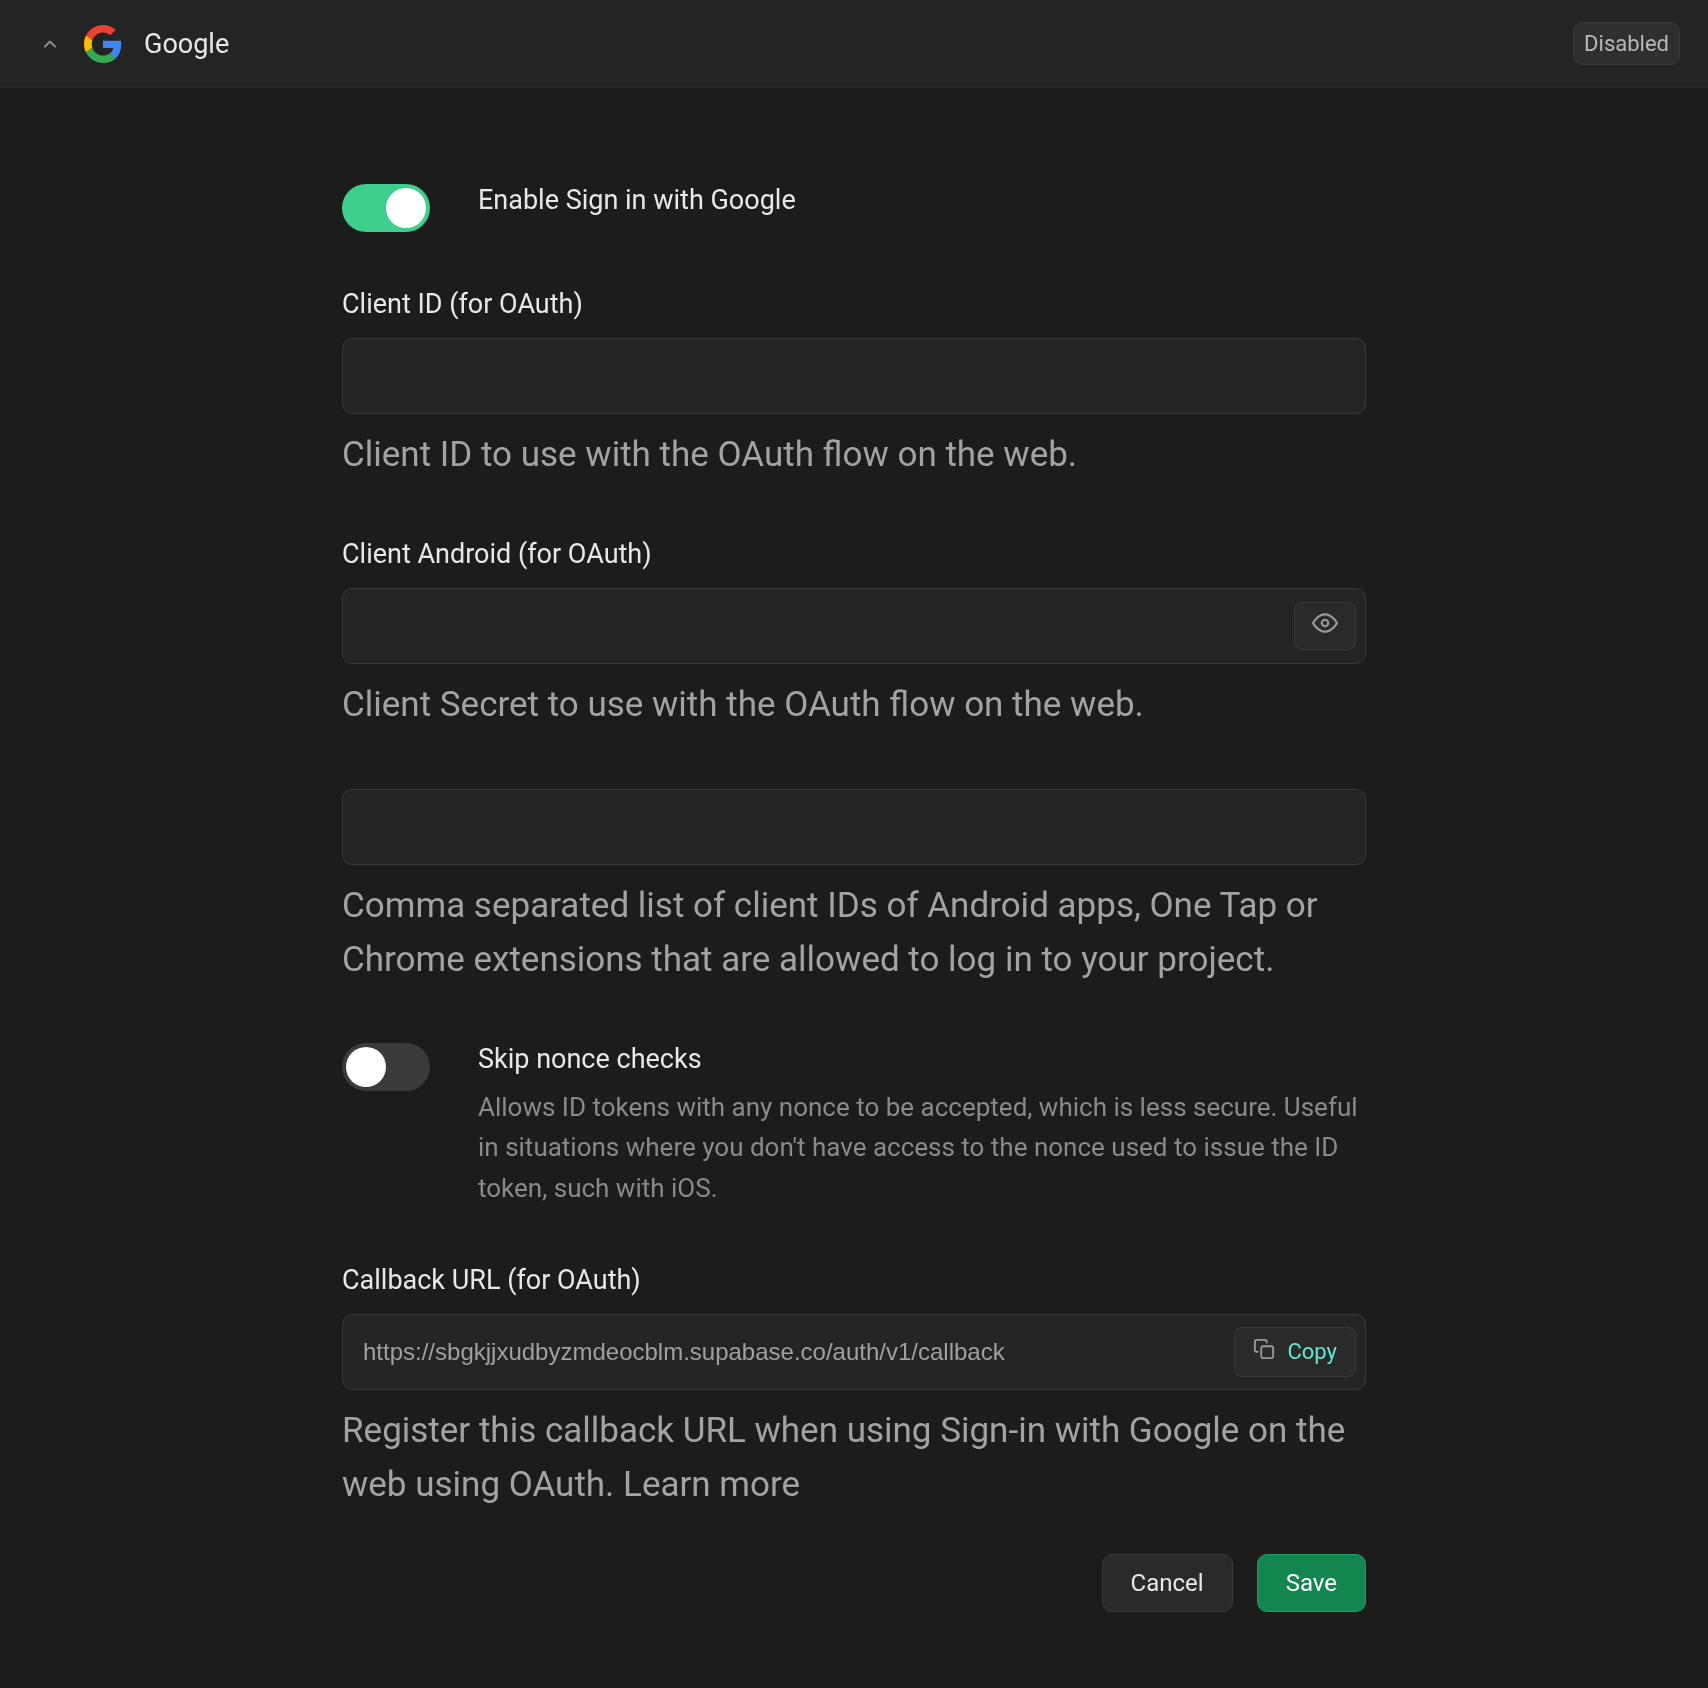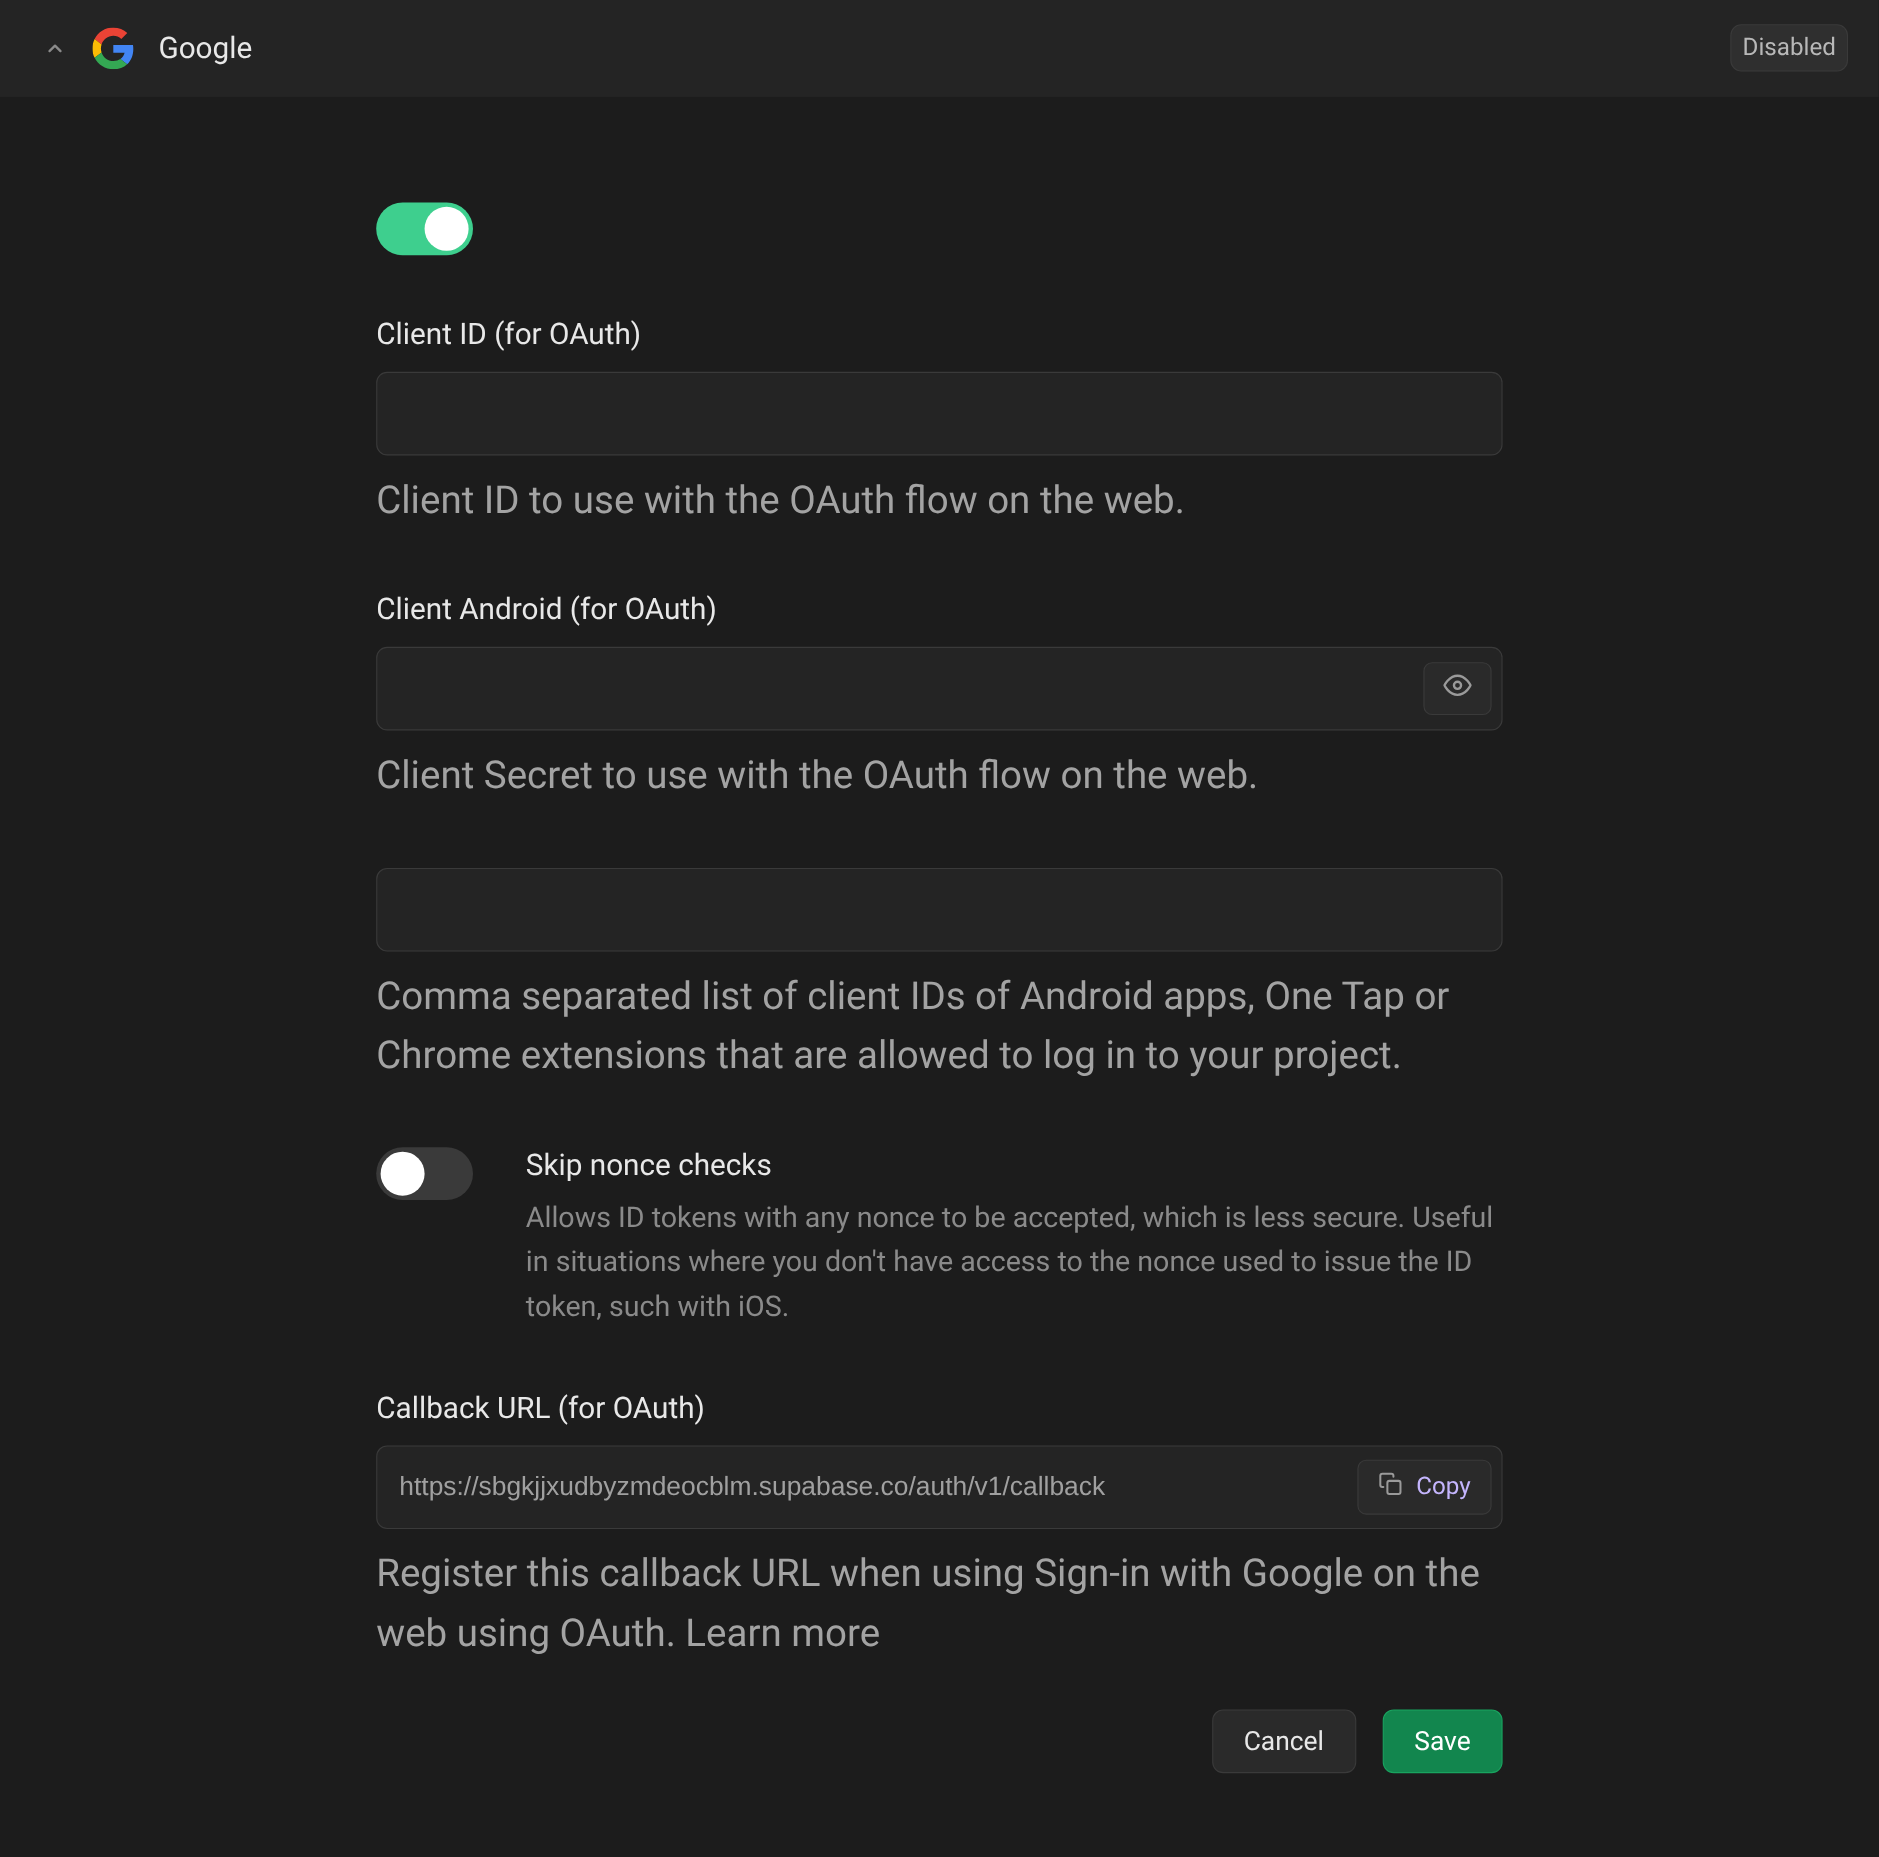--- a/index.html
+++ b/index.html
@@ -146,21 +146,21 @@
       transform: translateY(-50%);
       height: 50px;
       padding: 0 18px;
       border-radius: 8px;
       border: 1px solid #3a3a3a;
       background: #2a2a2a;
       display: flex;
       align-items: center;
       gap: 12px;
       cursor: pointer;
-      color: #c4b5fd;
+      color: #5eead4;
       font-size: 22px;
     }
     .copy-btn svg { width: 22px; height: 22px; color: #9a9a9a; }
 
     .below-desc {
       font-size: 35px;
       color: #a3a3a3;
       line-height: 1.55;
       margin-top: 14px;
     }
@@ -214,20 +214,21 @@
 </div>
 
 <div class="content">
   <div class="panel">
 
     <div class="field toggle-field">
       <div class="toggle on">
         <div class="knob"></div>
       </div>
       <div class="text">
+        <div class="field-title">Enable Sign in with Google</div>
       </div>
     </div>
 
     <div class="field">
       <label class="label">Client ID (for OAuth)</label>
       <input class="input" type="text" value="" style="">
       <div class="below-desc">Client ID to use with the OAuth flow on the web.</div>
     </div>
 
     <div class="field">

